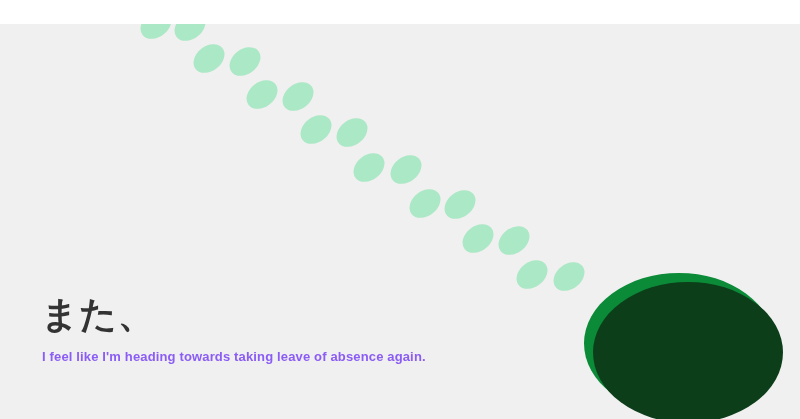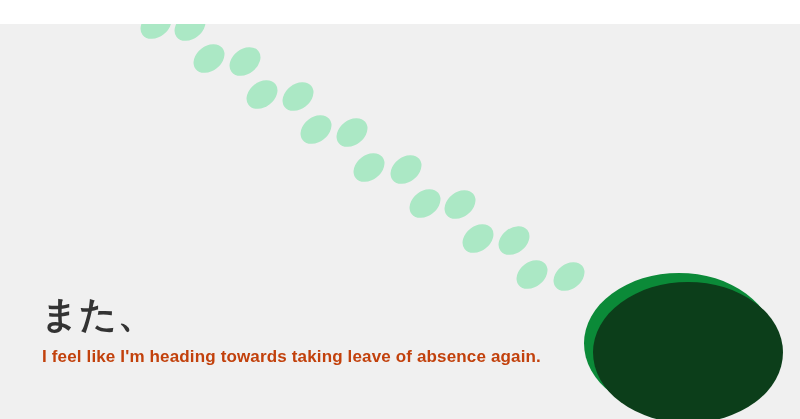--- a/index.html
+++ b/index.html
@@ -78,23 +78,23 @@
     font-size: 37px;
     line-height: 46px;
     letter-spacing: 0.5px;
     white-space: nowrap;
   }
   .headline-line {
     display: block;
   }
   .subline {
     margin: 10px 0 0 1px;
-    color: #c2410c;
+    color: #8b5cf6;
     font-weight: bold;
-    font-size: 17px;
+    font-size: 13px;
     line-height: 18px;
     letter-spacing: 0.15px;
     white-space: nowrap;
   }
 </style>
 </head>
 <body>
 
 <div class="canvas" style="background: rgb(240, 240, 240);">
 

